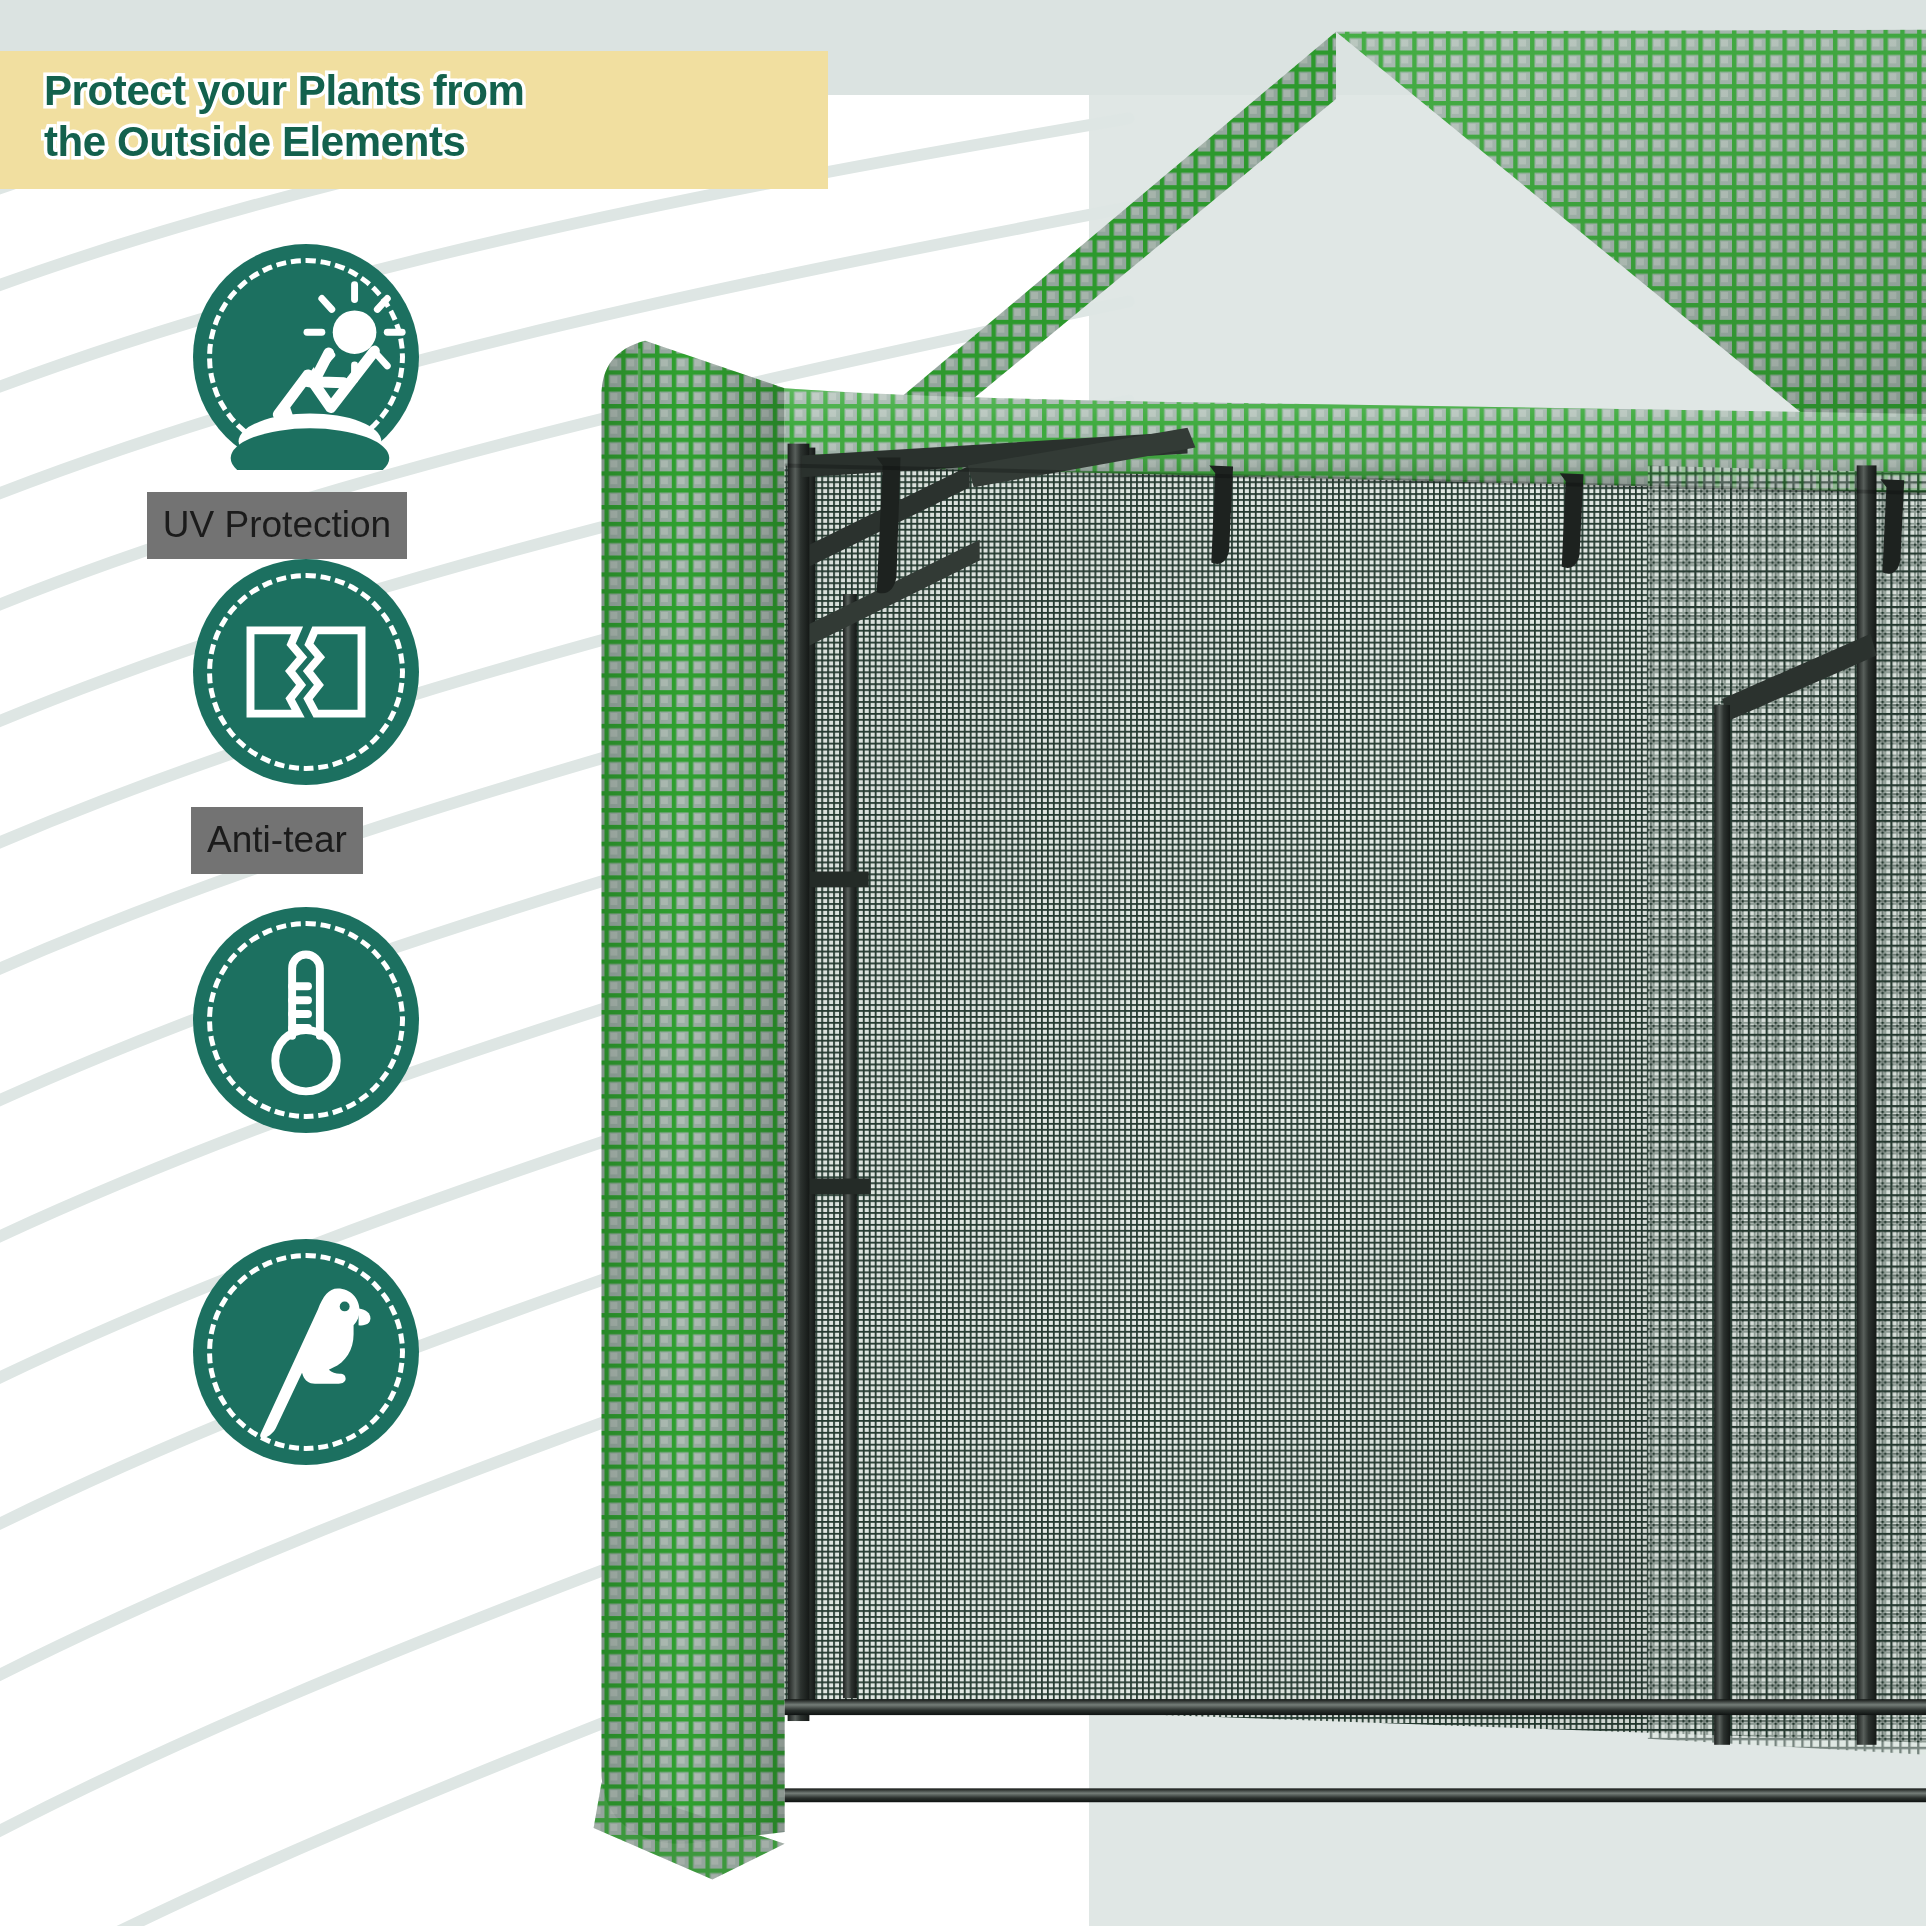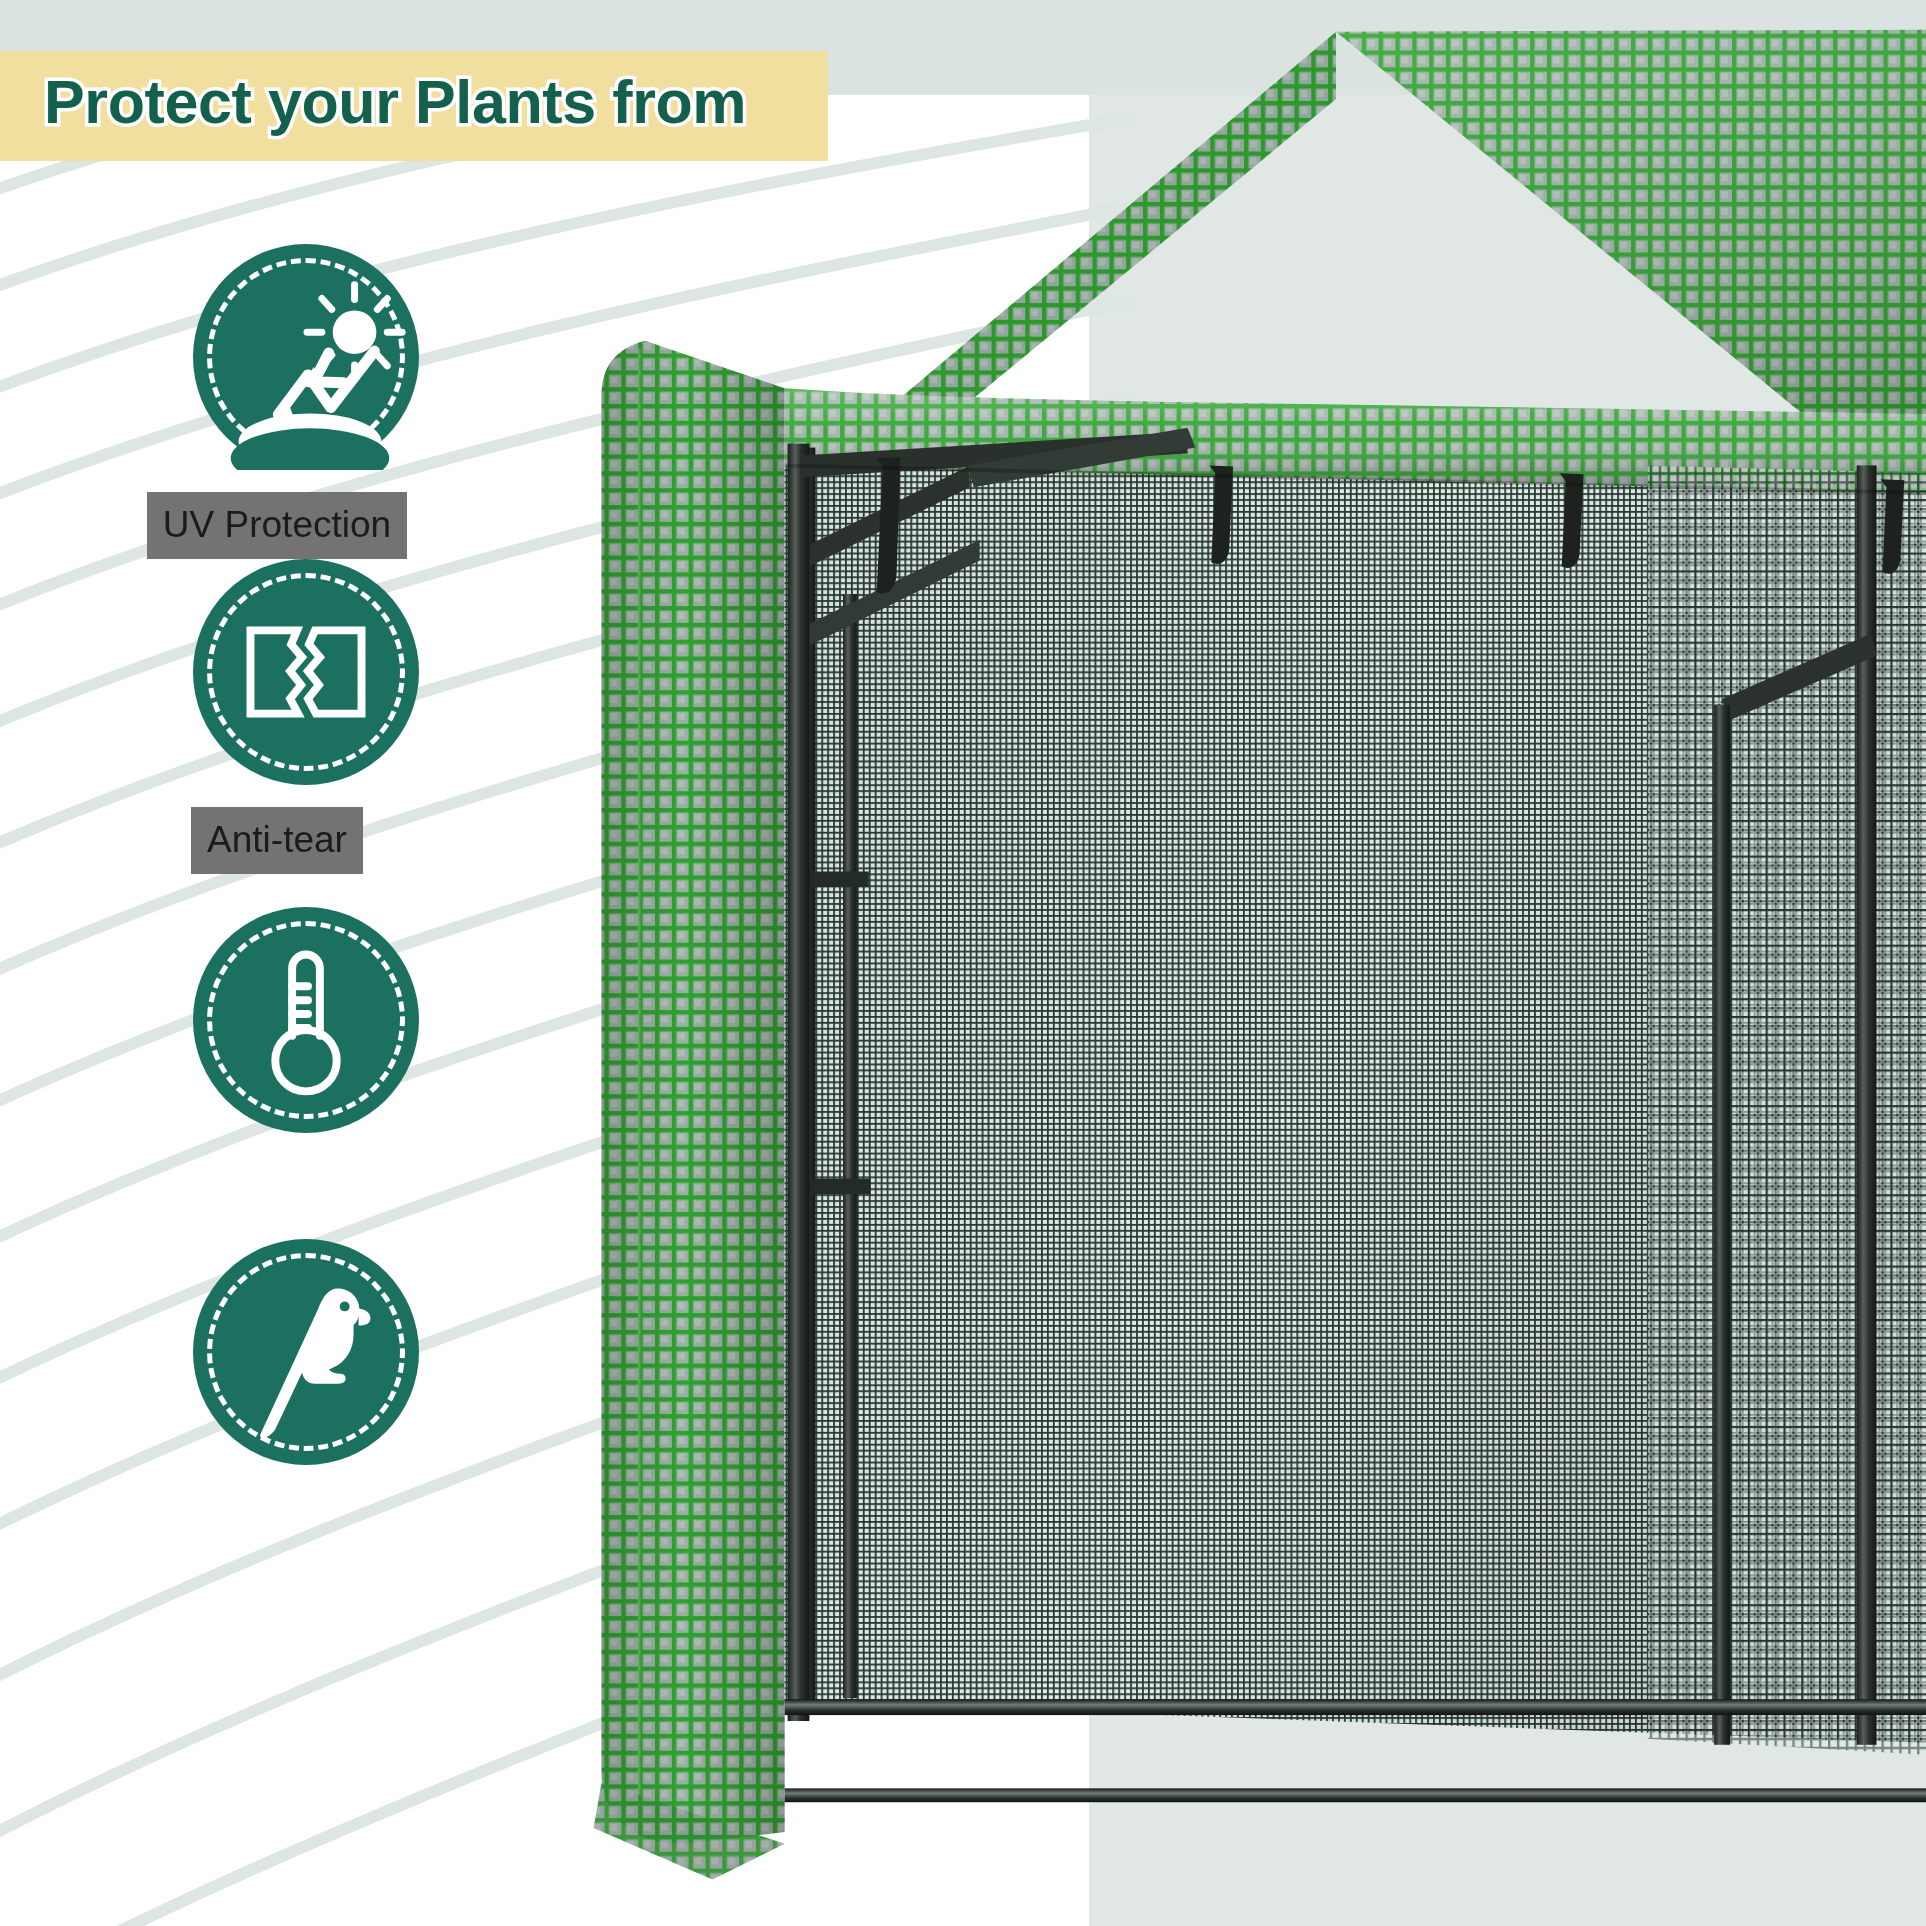--- a/index.html
+++ b/index.html
@@ -21,21 +21,21 @@
   }
 
   
   .headline{
     position:absolute;left:0px;top:51px;width:828px;
     background:#f1dfa0;
     padding:14px 0 22px 44px;
     box-sizing:border-box;
   }
   .headline .hl-line{
-    font-size:61px;line-height:1.22;font-weight:700;letter-spacing:-0.4px;
+    font-size:42px;line-height:1.22;font-weight:700;letter-spacing:-0.4px;
     color:#13614d;
     -webkit-text-stroke:7px #ffffff;
     paint-order:stroke fill;
     white-space:nowrap;
   }
 
   
   .features{position:absolute;left:0;top:244px;width:554px;}
   .feature{position:relative;height:337px;}
   .fcircle{
@@ -93,20 +93,21 @@
       <path d="M-120,1830 C 250,1610 700,1470 1200,1285"></path>
       <path d="M-120,1990 C 250,1765 700,1620 1200,1425"></path>
       <path d="M-120,2155 C 250,1925 700,1775 1200,1570"></path>
     </g>
   </svg>
 
   <div class="bg-topband"></div>
 
   <div class="headline">
     <div class="hl-line">Protect your Plants from</div>
+    <div class="hl-line">the Outside Elements</div>
   </div>
 
   <div class="features">
 
     <div class="feature f0">
       <div class="fcircle">
         <div class="fdash"></div>
         <svg viewBox="0 0 228 228">
           <g fill="none" stroke="#ffffff" stroke-width="7" stroke-linecap="round">
             <line x1="163" y1="56" x2="163" y2="41"></line>

